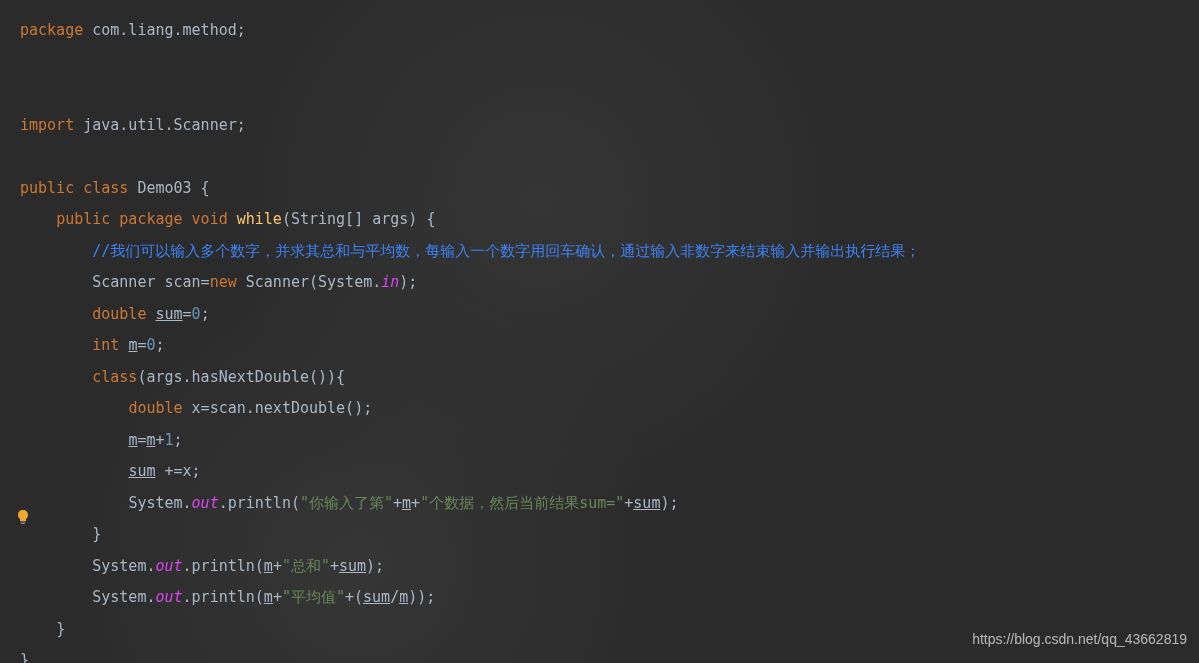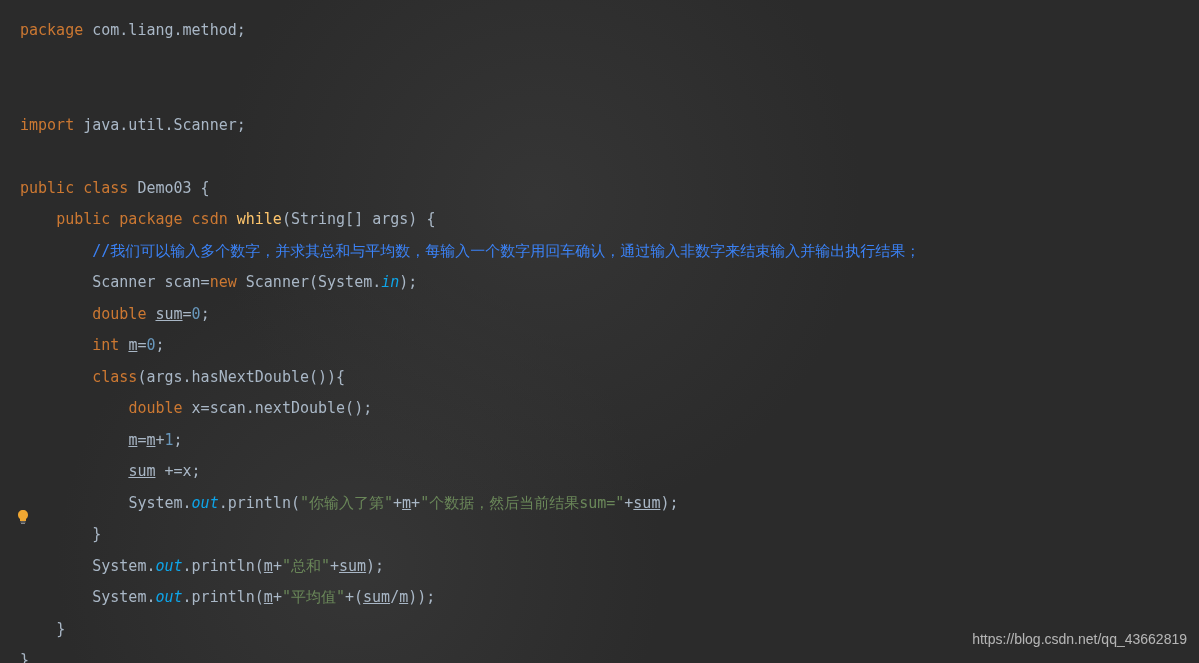--- a/index.html
+++ b/index.html
@@ -40,21 +40,21 @@
     top: 505px;
     left: 0;
     width: 16px;
     height: 16px;
   }
   .kw      { color: #cc7832; }
   .fn      { color: #ffc66d; }
   .str     { color: #6a8759; }
   .cmt     { color: #3b82f6; }
   .num     { color: #6897bb; }
-  .ital    { font-style: italic; color: #0ea5e9; }
+  .ital    { font-style: italic; color: #d946ef; }
   .op      { color: #a9b7c6; }
   .ul      { text-decoration: underline; text-decoration-color: #a9b7c6; }
   .watermark {
     position: absolute;
     right: 12px;
     bottom: 8px;
     color: rgba(255,255,255,0.65);
     font-family: Arial, sans-serif;
     font-size: 14px;
     z-index: 5;
@@ -77,21 +77,21 @@
   </div>
 </div>
 
 <div class="code-area">
 <pre><span class="kw">package</span><span> com.liang.method</span><span class="op">;</span>
 
 
 <span class="kw">import</span><span> java.util.Scanner</span><span class="op">;</span>
 
 <span class="kw">public</span> <span class="kw">class</span> <span>Demo03</span> {
-    <span class="kw">public</span> <span class="kw">package</span> <span class="kw">csdn</span> <span class="fn">while</span><span>(String[] args) {</span>
+    <span class="kw">public</span> <span class="kw">package</span> <span class="kw">void</span> <span class="fn">while</span><span>(String[] args) {</span>
         <span class="cmt">//我们可以输入多个数字，并求其总和与平均数，每输入一个数字用回车确认，通过输入非数字来结束输入并输出执行结果；</span>
         <span>Scanner scan=</span><span class="kw">new</span><span> Scanner(System.</span><span class="ital">in</span><span>);</span>
         <span class="kw">double</span> <span class="ul">sum</span><span>=</span><span class="num">0</span><span>;</span>
         <span class="kw">int</span> <span class="ul">m</span><span>=</span><span class="num">0</span><span>;</span>
         <span class="kw">class</span><span>(args.hasNextDouble()){</span>
             <span class="kw">double</span><span> x=scan.nextDouble();</span>
             <span class="ul">m</span><span>=</span><span class="ul">m</span><span>+</span><span class="num">1</span><span>;</span>
             <span class="ul">sum</span><span> +=x;</span>
             <span>System.</span><span class="ital">out</span><span>.println(</span><span class="str">"你输入了第"</span><span>+</span><span class="ul">m</span><span>+</span><span class="str">"个数据，然后当前结果sum="</span><span>+</span><span class="ul">sum</span><span>);</span>
         <span>}</span>

